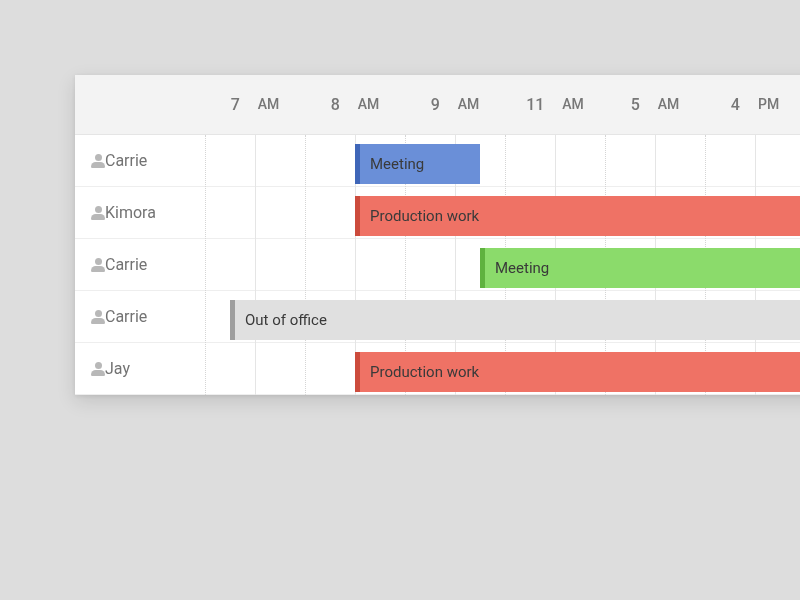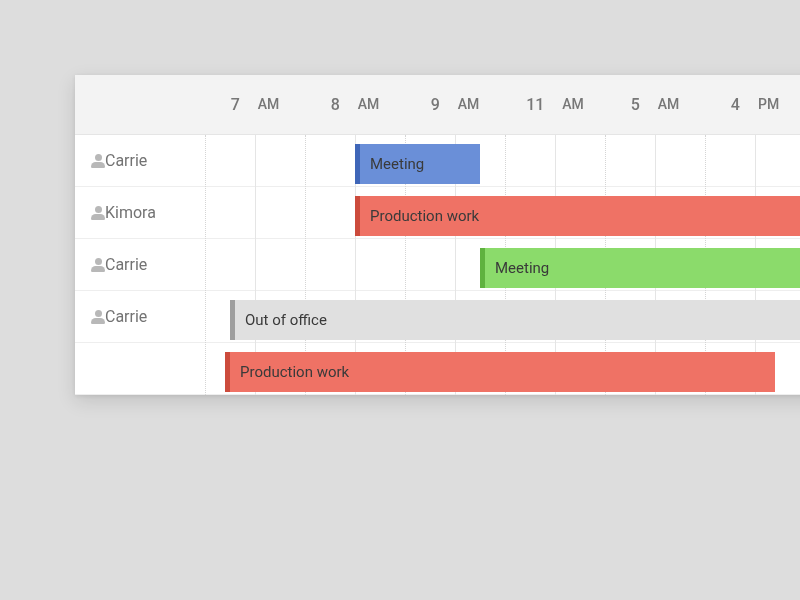--- a/index.html
+++ b/index.html
@@ -210,20 +210,24 @@
           <span class="person-icon"></span>
           <span>Carrie</span>
         </div>
         <div class="track">
           <div class="event" style="left: 25px; width: 675px; background: rgb(224, 224, 224); border-left-color: rgb(158, 158, 158);">
             <span>Out of office</span>
           </div>
         </div>
       </div>
       <div class="row">
+        <div class="name-cell">
+          <span class="person-icon"></span>
+          <span>Jay</span>
+        </div>
         <div class="track">
           <div class="event" style="left: 150px; width: 550px; background: rgb(239, 114, 101); border-left-color: rgb(204, 75, 60);">
             <span>Production work</span>
           </div>
         </div>
       </div>
     </div>
 </div>
 
 </body></html>

